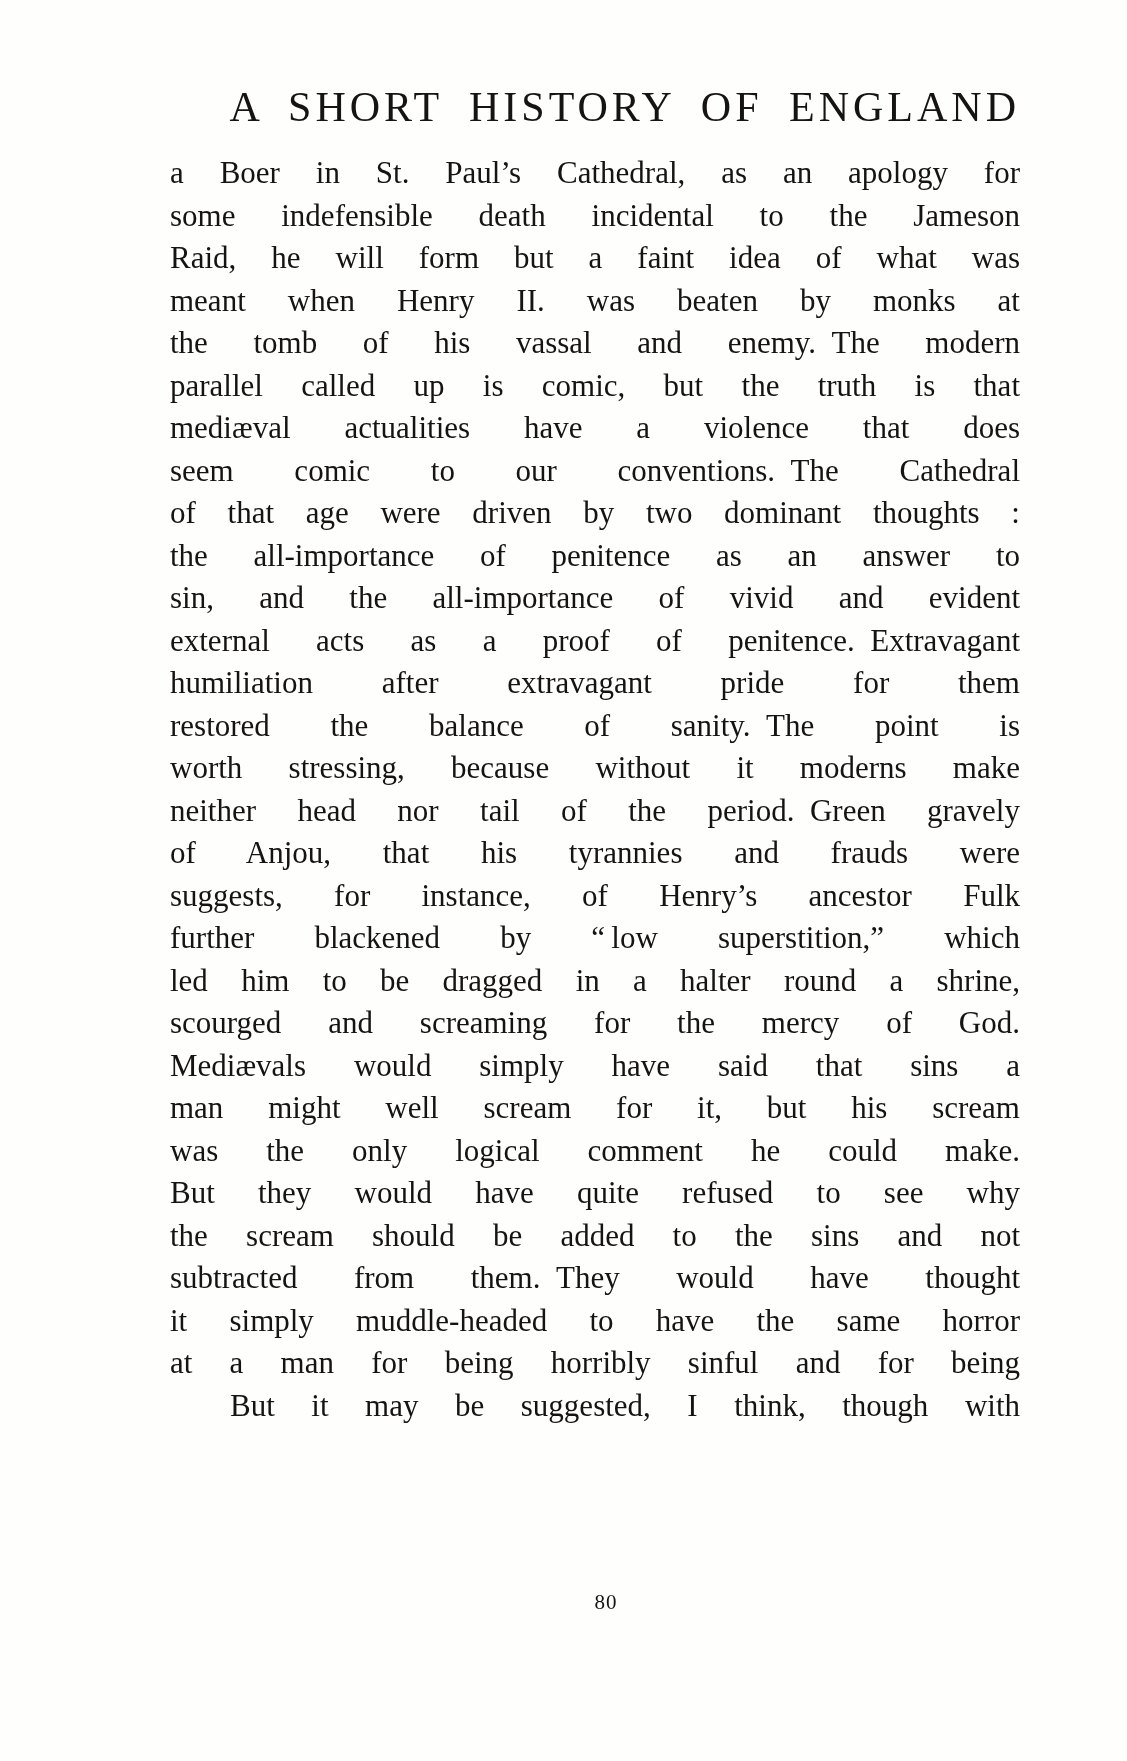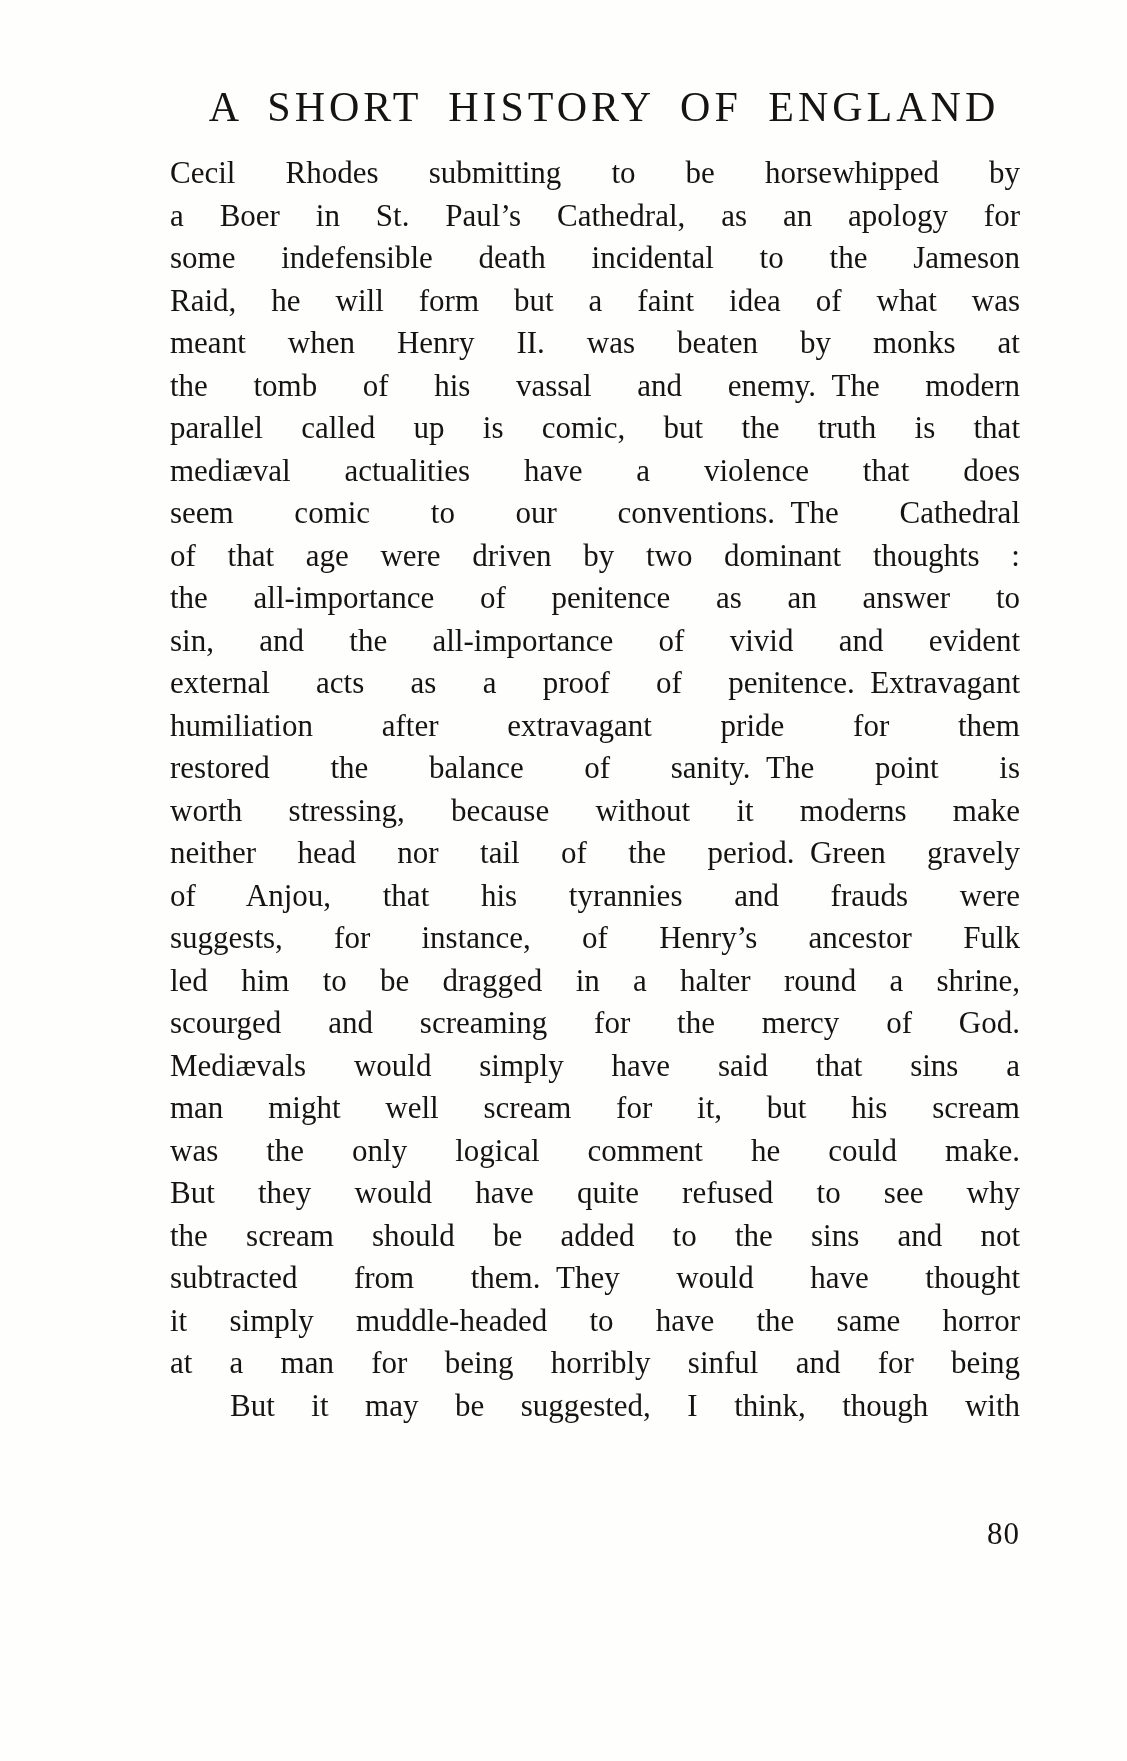--- a/index.html
+++ b/index.html
@@ -16,21 +16,21 @@
     font-family: "Liberation Serif", "DejaVu Serif", serif;
     overflow: hidden;
   }
   .running-head {
     position: absolute;
     top: 82px;
     left: 170px;
     width: 850px;
     box-sizing: border-box;
     padding-left: 18px;
-    text-align: center;
+    text-align: right;
     font-size: 42px;
     line-height: 50px;
     letter-spacing: 4px;
     word-spacing: 12px;
     white-space: nowrap;
   }
   .body-text {
     position: absolute;
     top: 152px;
     left: 170px;
@@ -46,57 +46,57 @@
   }
   .line.short {
     text-align: left;
     text-align-last: left;
   }
   .line.indent {
     text-indent: 60px;
   }
   .folio {
     position: absolute;
-    top: 1514px;
+    top: 1582px;
     left: 170px;
     width: 850px;
     box-sizing: border-box;
     padding-left: 22px;
-    text-align: right;
-    font-size: 31px;
+    text-align: center;
+    font-size: 21px;
     line-height: 40px;
     letter-spacing: 1px;
   }
 </style>
 </head>
 <body>
 
 <div class="page">
   <div class="running-head">A SHORT HISTORY OF ENGLAND</div>
 
   <div class="body-text" id="body-lines">
-      <div class="line">Cecil Rhodes submitting to be horsewhipped by</div>
       <div class="line">a Boer in St. Paul’s Cathedral, as an apology for</div>
       <div class="line">some indefensible death incidental to the Jameson</div>
       <div class="line">Raid, he will form but a faint idea of what was</div>
       <div class="line">meant when Henry II. was beaten by monks at</div>
       <div class="line">the tomb of his vassal and enemy. The modern</div>
       <div class="line">parallel called up is comic, but the truth is that</div>
       <div class="line">mediæval actualities have a violence that does</div>
       <div class="line">seem comic to our conventions. The Cathedral</div>
       <div class="line">of that age were driven by two dominant thoughts :</div>
       <div class="line">the all-importance of penitence as an answer to</div>
       <div class="line">sin, and the all-importance of vivid and evident</div>
       <div class="line">external acts as a proof of penitence. Extravagant</div>
       <div class="line">humiliation after extravagant pride for them</div>
       <div class="line">restored the balance of sanity. The point is</div>
       <div class="line">worth stressing, because without it moderns make</div>
       <div class="line">neither head nor tail of the period. Green gravely</div>
       <div class="line">of Anjou, that his tyrannies and frauds were</div>
       <div class="line">suggests, for instance, of Henry’s ancestor Fulk</div>
+      <div class="line">further blackened by “ low superstition,” which</div>
       <div class="line">led him to be dragged in a halter round a shrine,</div>
       <div class="line">scourged and screaming for the mercy of God.</div>
       <div class="line">Mediævals would simply have said that sins a</div>
       <div class="line">man might well scream for it, but his scream</div>
       <div class="line">was the only logical comment he could make.</div>
       <div class="line">But they would have quite refused to see why</div>
       <div class="line">the scream should be added to the sins and not</div>
       <div class="line">subtracted from them. They would have thought</div>
       <div class="line">it simply muddle-headed to have the same horror</div>
       <div class="line">at a man for being horribly sinful and for being</div>

